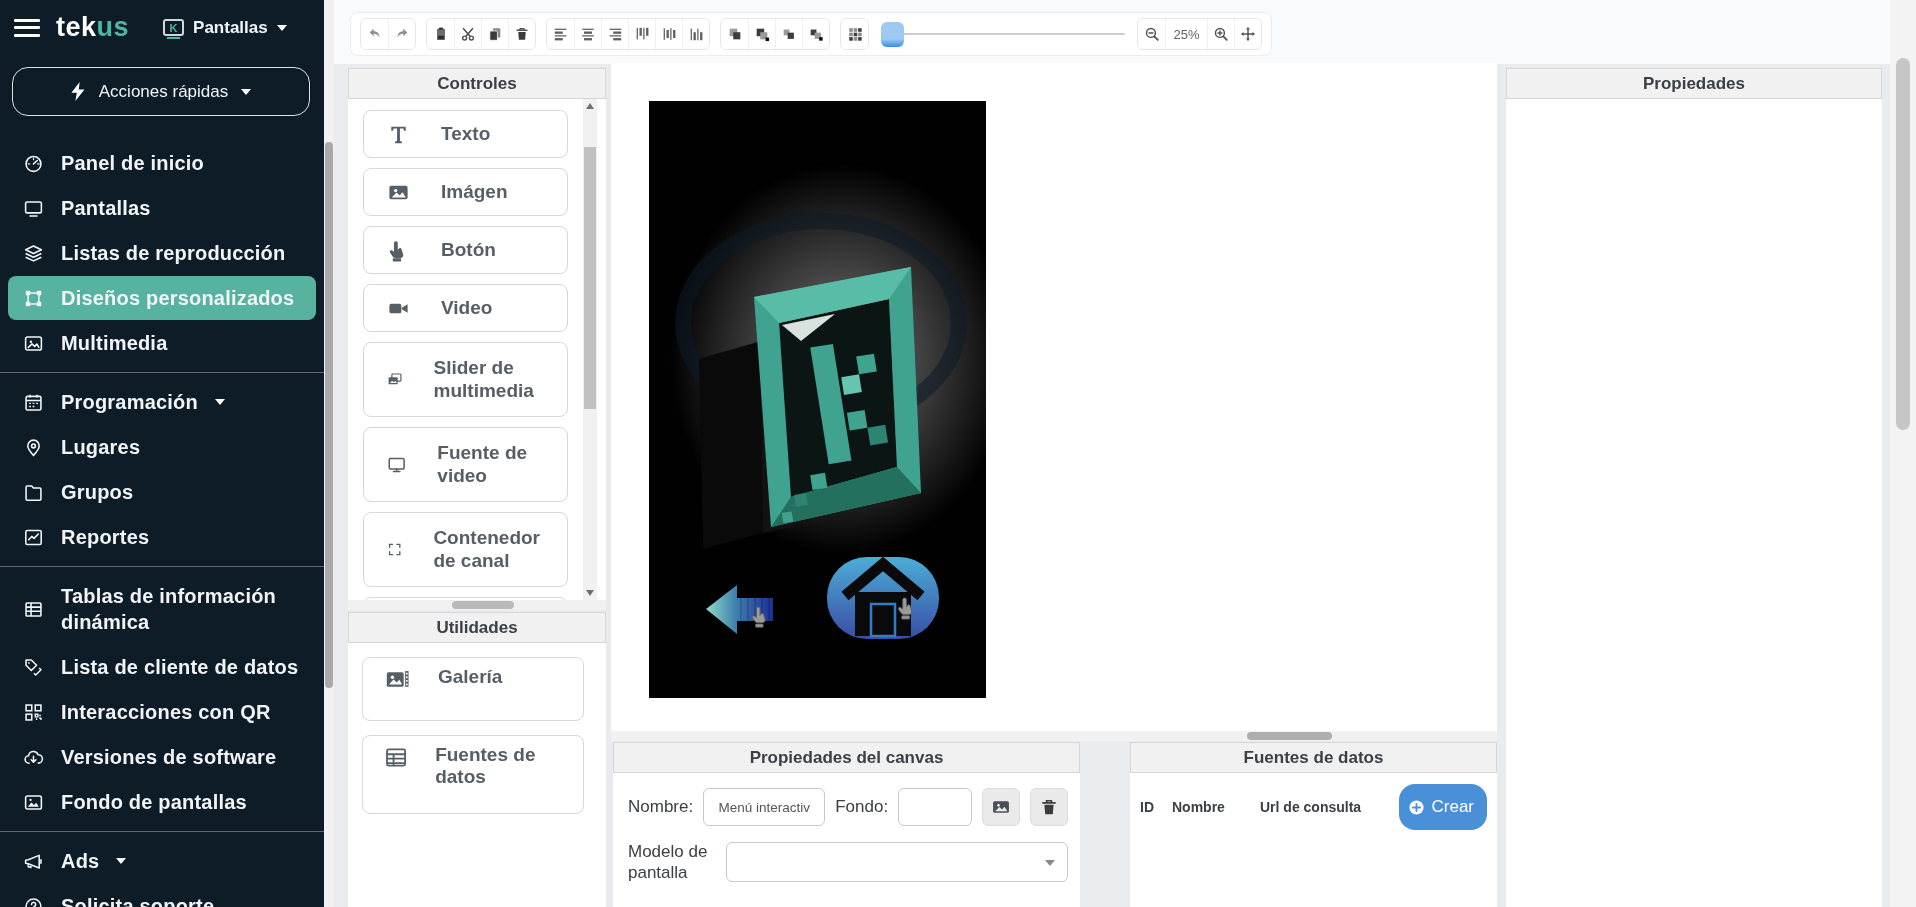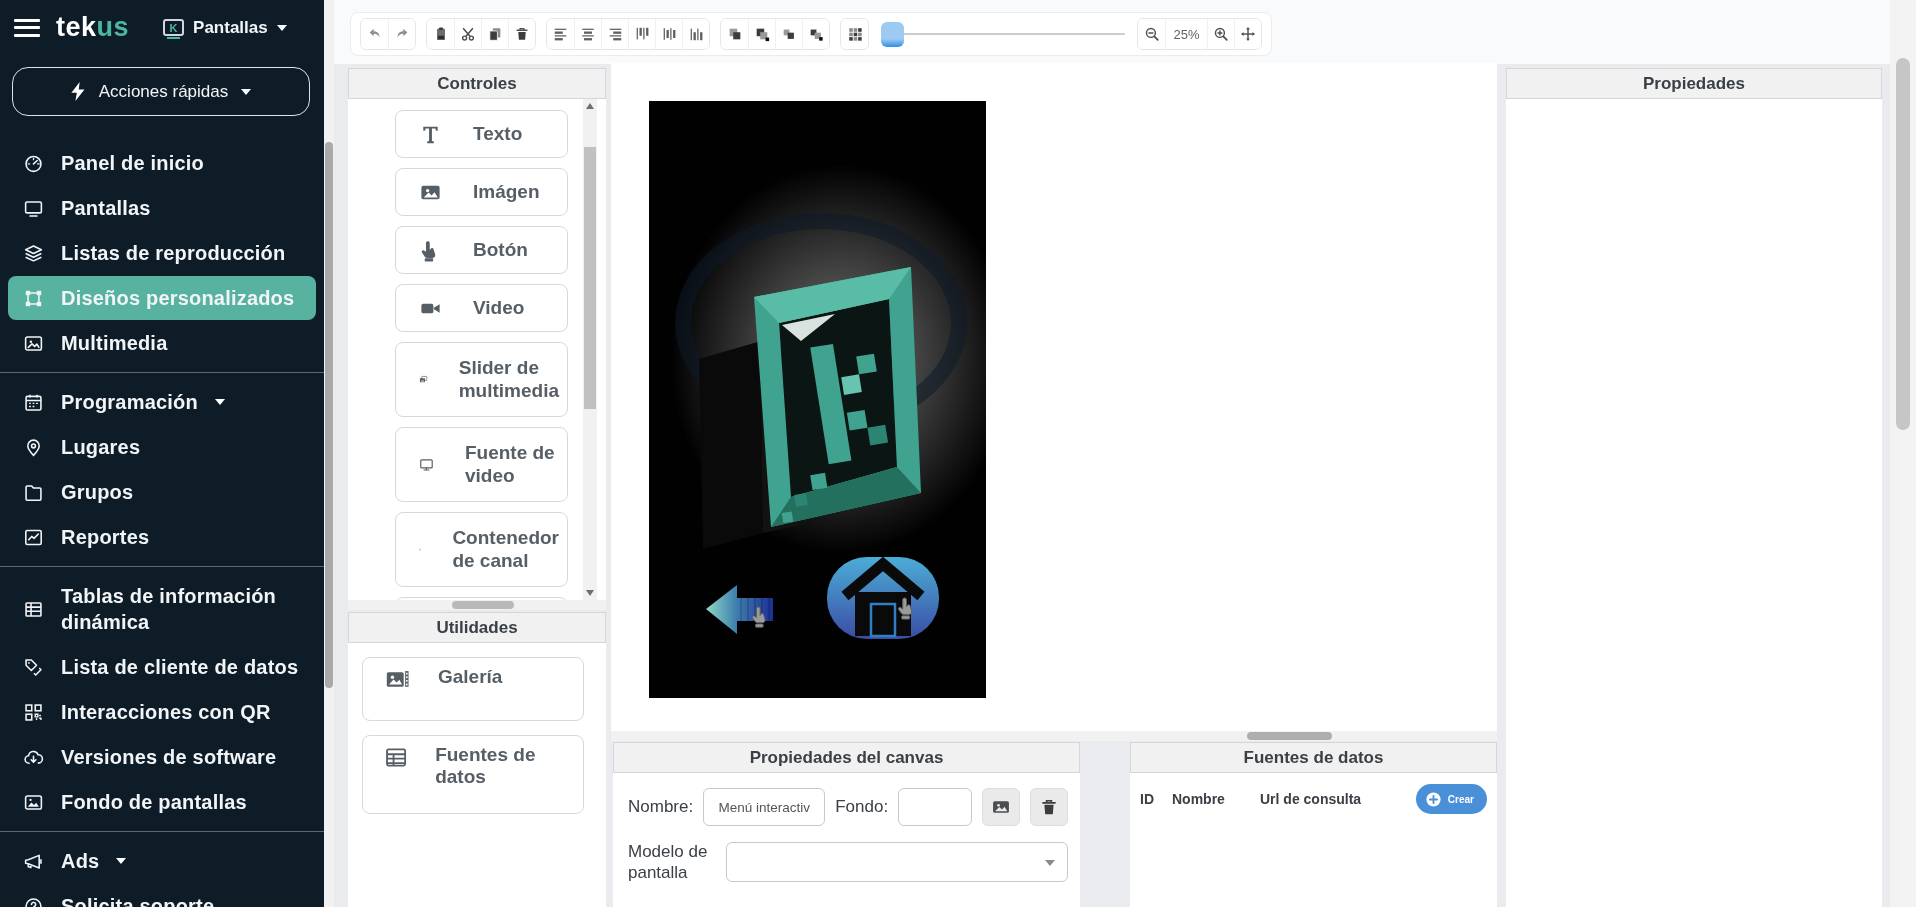--- a/index.html
+++ b/index.html
@@ -36,21 +36,21 @@
   .zoomlvl { width:42px; height:30px; display:flex; align-items:center; justify-content:center; font-size:13px; color:#5f6368; border-left:1px solid #f0f0f0; }
   .slider { position:relative; width:248px; height:32px; }
   .slider .track { position:absolute; left:2px; right:2px; top:15px; height:2px; background:#cccccc; border-radius:1px; }
   .slider .sthumb { position:absolute; left:2px; top:4px; width:23px; height:25px; border-radius:6px; background:linear-gradient(#9ccaf3 68%, #2f8fe0); cursor:pointer; }
 
   
   .panel-header { background:#f1f1f1; border:1px solid #d6d6d6; height:31px; display:flex; align-items:center; justify-content:center; font-weight:bold; font-size:17px; color:#3b4046; flex:0 0 31px; }
 
   
   .left-col { position:absolute; left:348px; top:68px; width:258px; bottom:0; display:flex; flex-direction:column; }
-  .controls-body { position:relative; background:#fff; height:501px; overflow:hidden;padding-left:32px; }
+  .controls-body { position:relative; background:#fff; height:501px; overflow:hidden; }
   .cards { padding-top:1px; }
   .ccard { display:flex; align-items:center; margin:10px 38px 0 15px; border:1px solid #d8d8d8; border-radius:8px; min-height:48px; padding:6px 8px 6px 23px; gap:31px; color:#565e66; background:#fff; cursor:grab; }
   .ccard .clabel { font-size:19px; font-weight:bold; line-height:1.18; }
   .ccard.tall { min-height:75px; }
   .vscroll { position:absolute; right:9px; top:0; bottom:0; width:14px; background:#f1f1f1; }
   .vscroll .arrow { position:absolute; left:0; width:14px; height:14px; display:flex; align-items:center; justify-content:center; cursor:pointer; }
   .vscroll .arrow.up { top:0; } .vscroll .arrow.down { bottom:0; }
   .tri-up { width:0; height:0; border-left:4px solid transparent; border-right:4px solid transparent; border-bottom:6px solid #6f6f6f; }
   .tri-dn { width:0; height:0; border-left:4px solid transparent; border-right:4px solid transparent; border-top:6px solid #6f6f6f; }
   .vscroll .vthumb { position:absolute; left:1px; width:12px; top:48px; height:262px; background:#c1c1c1; cursor:pointer; }
@@ -81,21 +81,21 @@
   .bg-input { width:74px; }
   .sqbtn { width:57px; height:38px; background:#eaeaea; border:1px solid #dcdcdc; border-radius:6px; display:flex; align-items:center; justify-content:center; cursor:pointer; }
   .model-label { width:88px; }
   .selectbox { position:relative; flex:1; height:40px; border:1px solid #c9c9c9; border-radius:6px; background:#fff; cursor:pointer; }
   .selectbox .caret { position:absolute; right:12px; top:17px; width:0; height:0; border-left:5px solid transparent; border-right:5px solid transparent; border-top:6px solid #8a8a8a; }
 
   .br-panel { position:absolute; left:1130px; top:742px; width:367px; bottom:0; background:#fff; display:flex; flex-direction:column; }
   .ds-head { display:flex; align-items:center; padding:11px 10px 0 10px; }
   .col-h { font-size:14px; font-weight:bold; color:#3b4046; }
   .col-id { width:32px; } .col-nombre { width:88px; } .col-url { flex:1; }
-  .crear-btn { height:30px; padding:0 13px 0 9px; border:none; border-radius:16px; background:#4a90d9; color:#fff; font-size:10px; display:flex; align-items:center; gap:6px; cursor:pointer; font-family:"Liberation Sans",sans-serif;font-weight:bold; }
+  .crear-btn { height:46px; padding:0 13px 0 9px; border:none; border-radius:16px; background:#4a90d9; color:#fff; font-size:17px; display:flex; align-items:center; gap:6px; cursor:pointer; font-family:"Liberation Sans",sans-serif; }
 
   
   .page-scroll { position:absolute; right:0; top:0; width:26px; height:907px; background:#f3f3f3; }
   .page-scroll .thumb { position:absolute; left:6px; width:14px; top:58px; height:372px; background:#c6c6c6; border-radius:7px; }
 </style>
 </head>
 <body>
 
 <div class="sidebar">
   <div class="sb-top">

